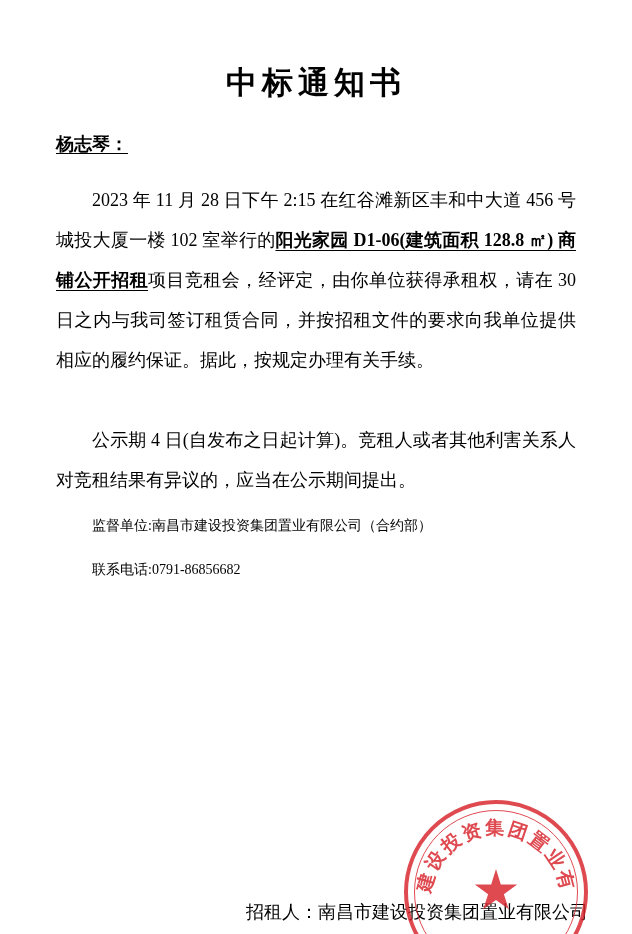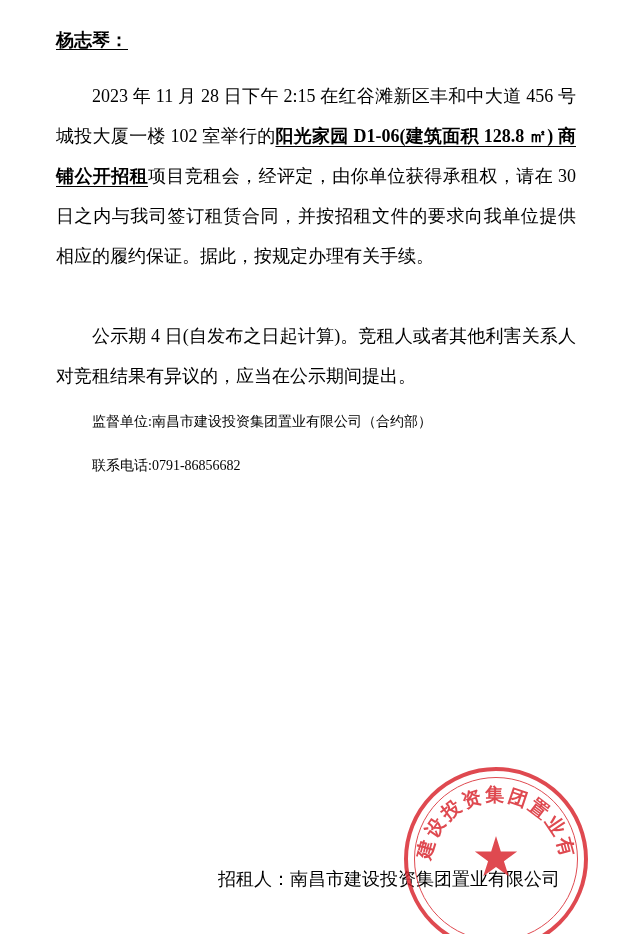--- a/index.html
+++ b/index.html
@@ -83,21 +83,21 @@
     text-indent: 36px;
   }
   .contact-line {
     margin-top: 8px;
     font-size: 14px;
     line-height: 36px;
     text-indent: 36px;
   }
   .signature-block {
     position: absolute;
-    right: 72px;
+    right: 44px;
     bottom: 64px;
     text-align: left;
     font-size: 18px;
     line-height: 40px;
     z-index: 1;
   }
   .sig-date {
     text-align: right;
     letter-spacing: 2px;
   }
@@ -145,20 +145,21 @@
     fill: #d8222a;
     font-family: "Liberation Serif", "DejaVu Serif", serif;
     font-weight: bold;
   }
 </style>
 </head>
 <body>
 
 <div class="page">
 
+  <div class="doc-title">中标通知书</div>
 
   <div class="salutation">
     <span class="name">杨志琴：</span>
   </div>
 
   <div class="body-para">
     <span>2023 年 11 月 28 日下午 2:15 在红谷滩新区丰和中大道 456 号城投大厦一楼 102 室举行的</span><span class="u bold">阳光家园 D1-06(建筑面积 128.8 ㎡) 商铺公开招租</span><span>项目竞租会，经评定，由你单位获得承租权，请在 30 日之内与我司签订租赁合同，并按招租文件的要求向我单位提供相应的履约保证。据此，按规定办理有关手续。</span>
   </div>
 
 

